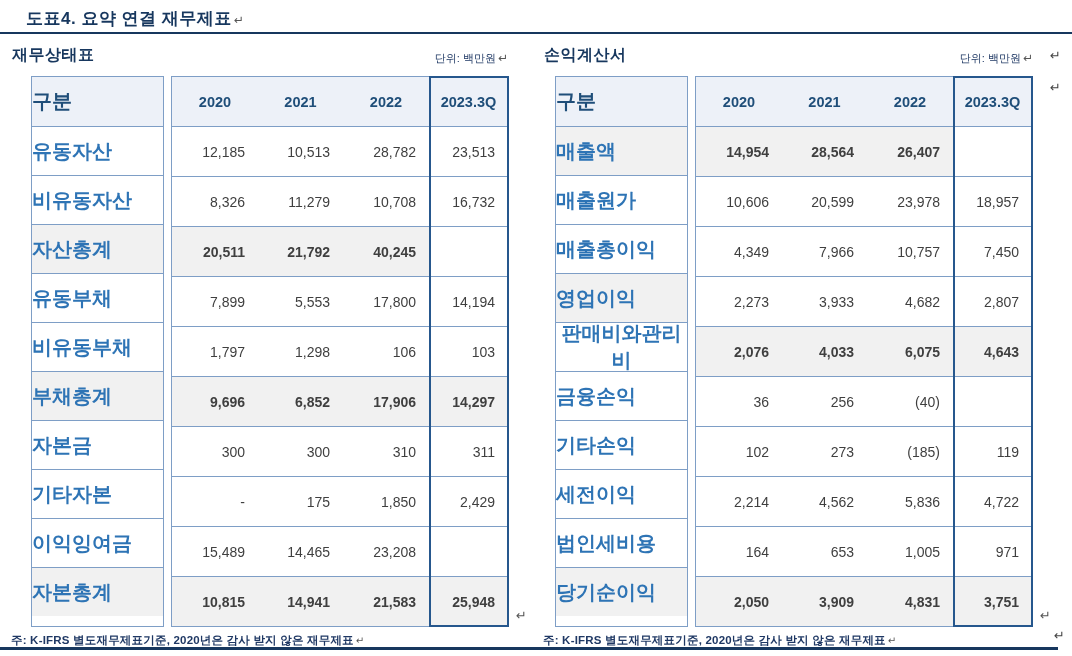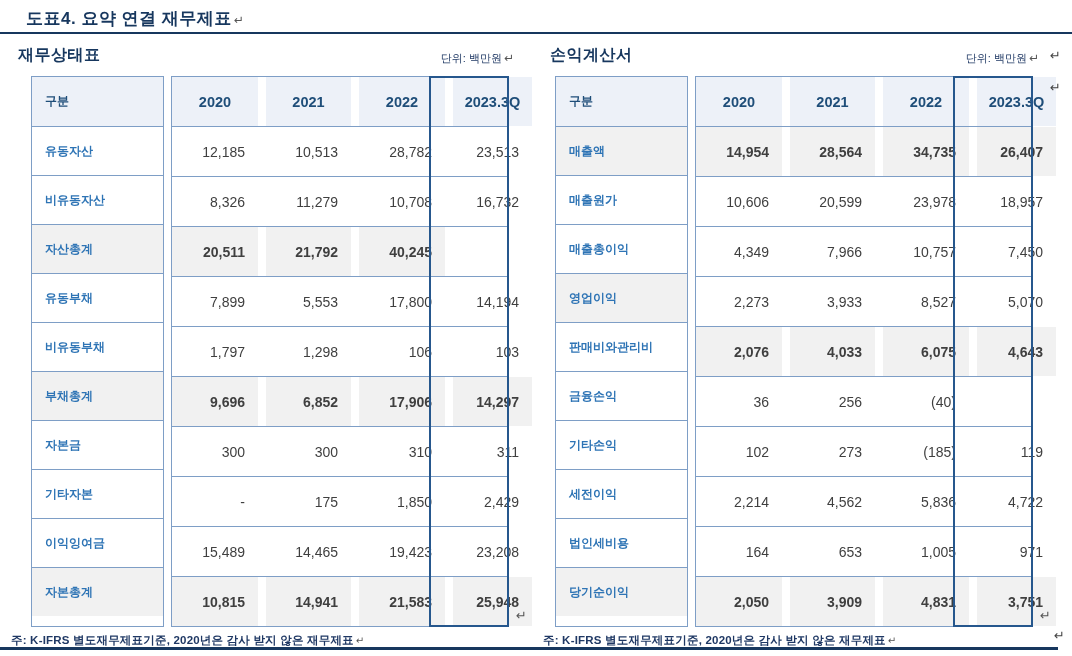--- a/index.html
+++ b/index.html
@@ -15,39 +15,39 @@
   .rule-bottom{top:647px;width:1058px;height:3px;}
   .ret{color:#555;font-size:12px;font-weight:normal;margin-left:2px;}
   .mret{position:absolute;font-size:13px;color:#444;}
   .m1{left:1048px;top:48px;}
   .m2{left:1048px;top:80px;}
   .m3{left:1052px;top:628px;}
 
   .panel{position:absolute;top:40px;}
   .panel-left{left:10px;width:512px;}
   .panel-right{left:542px;width:512px;}
-  .panel-head{display:flex;justify-content:space-between;align-items:flex-end;margin-left:8px;height:26px;}
+  .panel-head{display:flex;justify-content:space-between;align-items:flex-end;margin-left:2px;height:26px;}
   .panel-left .panel-head{width:496px;}
   .panel-right .panel-head{width:489px;gap:36px;}
   .panel-title{font-size:16px;font-weight:bold;color:var(--rule);letter-spacing:.5px;}
   .unit{font-size:11px;color:#1F3864;}
 
   .tbl{position:relative;display:flex;margin-top:10px;width:fit-content;}
   .panel-left .tbl{margin-left:21px;}
   .panel-right .tbl{margin-left:13px;}
   .label-box{width:131px;border:1.4px solid var(--grid);box-sizing:content-box;background:#fff;}
   .cell{height:49px;box-sizing:border-box;display:flex;align-items:center;}
-  .label-cell{padding-left:13px;color:var(--labeltxt);font-weight:bold;font-size:12px;border-top:1.4px solid var(--grid);}
+  .label-cell{color:var(--labeltxt);font-weight:bold;font-size:20px;border-top:1.4px solid var(--grid);text-align:center;}
   .label-box .cell:first-child{border-top:none;}
   .label-cell.head{background:var(--headbg);color:var(--headtxt);}
   .label-cell.total{background:var(--totalbg);}
 
   .data-wrap{position:relative;margin-left:7px;}
   .data-grid{width:336px;border:1.4px solid var(--grid);background:#fff;}
-  .row{display:grid;grid-template-columns:86px 85px 86px 79px;gap:8px;}
+  .row{display:grid;grid-template-columns:86px 85px 86px 79px;}
   .row + .row{border-top:1.4px solid var(--grid);}
   .num-cell{height:49px;box-sizing:border-box;display:flex;align-items:center;justify-content:flex-end;padding-right:13px;color:var(--numtxt);font-size:14px;}
   .header-row .num-cell{justify-content:center;padding-right:0;background:var(--headbg);color:var(--headtxt);font-weight:bold;font-size:14.5px;}
   .row.total .num-cell{background:var(--totalbg);font-weight:bold;}
   .hl-overlay{position:absolute;top:0;bottom:0;left:258px;right:0;border:2.6px solid var(--accent);box-sizing:border-box;pointer-events:none;}
   .table-ret{position:absolute;right:-18px;bottom:4px;font-size:13px;margin:0;}
 
   .footnote{margin-top:6px;margin-left:1px;font-size:11.5px;font-weight:bold;color:#1F3864;letter-spacing:.2px;}
   .footnote .ret{font-size:10px;}
 </style>
@@ -131,21 +131,20 @@
             </div>
             <div class="row">
               <div class="num-cell">-</div>
               <div class="num-cell">175</div>
               <div class="num-cell">1,850</div>
               <div class="num-cell">2,429</div>
             </div>
             <div class="row">
               <div class="num-cell">15,489</div>
               <div class="num-cell">14,465</div>
-              <div class="num-cell">19,423</div>
               <div class="num-cell">23,208</div>
             </div>
             <div class="row total">
               <div class="num-cell">10,815</div>
               <div class="num-cell">14,941</div>
               <div class="num-cell">21,583</div>
               <div class="num-cell">25,948</div>
             </div>
           </div>
         <div class="hl-overlay"></div>
@@ -180,40 +179,39 @@
         <div class="data-grid">
             <div class="row header-row">
               <div class="num-cell">2020</div>
               <div class="num-cell">2021</div>
               <div class="num-cell">2022</div>
               <div class="num-cell">2023.3Q</div>
             </div>
             <div class="row total">
               <div class="num-cell">14,954</div>
               <div class="num-cell">28,564</div>
-              <div class="num-cell">34,735</div>
               <div class="num-cell">26,407</div>
             </div>
             <div class="row">
               <div class="num-cell">10,606</div>
               <div class="num-cell">20,599</div>
               <div class="num-cell">23,978</div>
               <div class="num-cell">18,957</div>
             </div>
             <div class="row">
               <div class="num-cell">4,349</div>
               <div class="num-cell">7,966</div>
               <div class="num-cell">10,757</div>
               <div class="num-cell">7,450</div>
             </div>
             <div class="row">
               <div class="num-cell">2,273</div>
               <div class="num-cell">3,933</div>
-              <div class="num-cell">8,527</div>
-              <div class="num-cell">5,070</div>
+              <div class="num-cell">4,682</div>
+              <div class="num-cell">2,807</div>
             </div>
             <div class="row total">
               <div class="num-cell">2,076</div>
               <div class="num-cell">4,033</div>
               <div class="num-cell">6,075</div>
               <div class="num-cell">4,643</div>
             </div>
             <div class="row">
               <div class="num-cell">36</div>
               <div class="num-cell">256</div>

